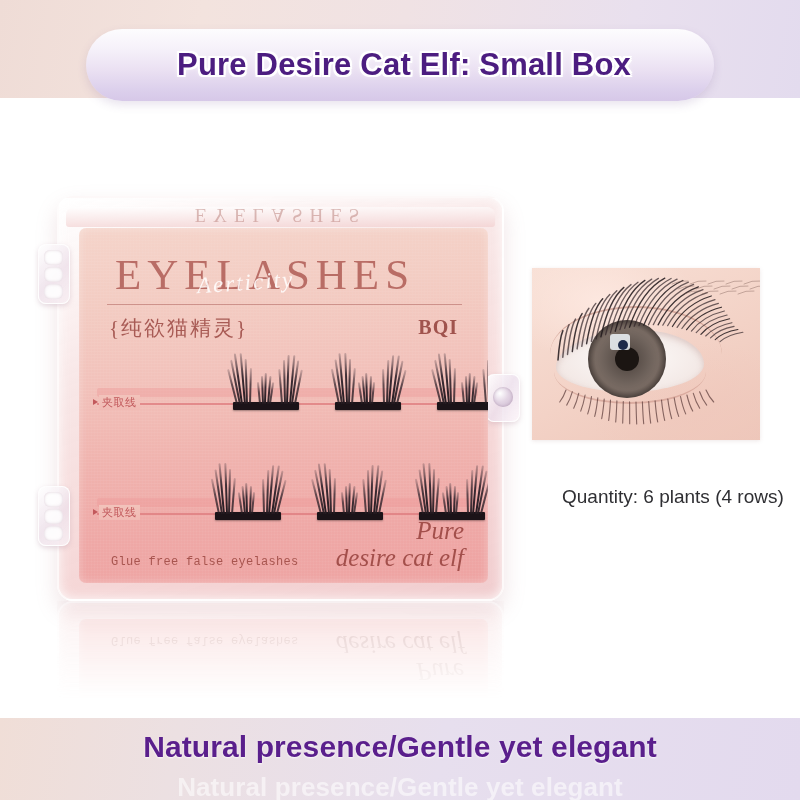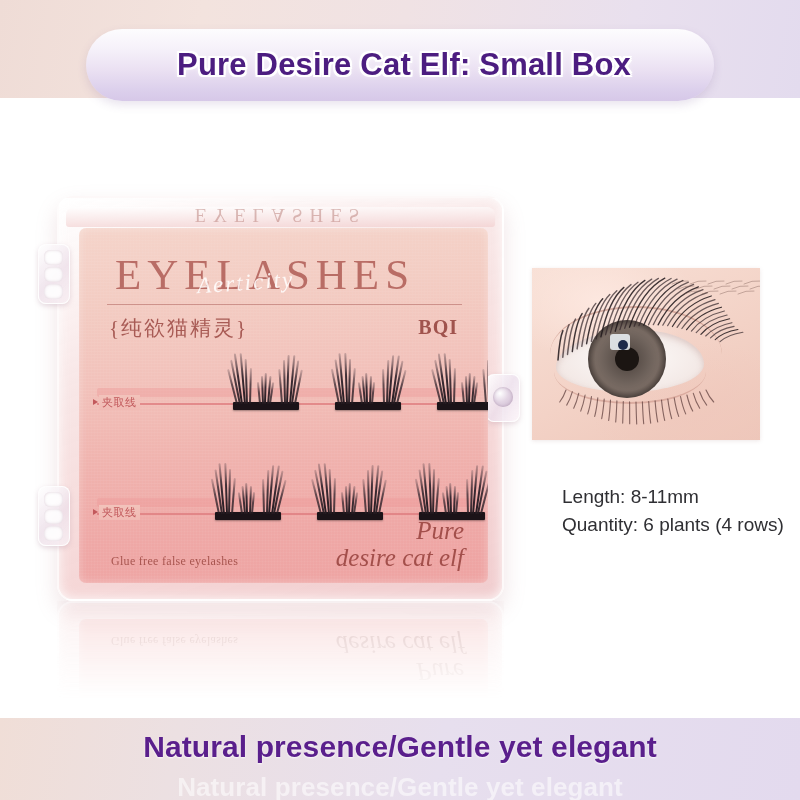--- a/index.html
+++ b/index.html
@@ -346,21 +346,21 @@
     border-radius: 50%;
     background: radial-gradient(circle at 35% 32%,
         #ffffff 0%, #e3d5e4 45%, #cbb8cf 100%);
     box-shadow: inset 0 0 3px rgba(150,120,150,0.5);
   }
 
   .footer-left {
     position: absolute;
     left: 32px;
     bottom: 14px;
-    font-family: Liberation Serif, serif;
+    font-family: Liberation Mono, monospace;
     font-size: 12px;
     color: #a8554f;
     letter-spacing: 0.3px;
     white-space: nowrap;
   }
   .footer-right {
     position: absolute;
     right: 24px;
     bottom: 12px;
     text-align: right;
@@ -769,20 +769,19 @@
         <path d="M 188 26 q 8 -4 16 -3" stroke="rgba(120,88,80,0.4)" stroke-width="1" fill="none" stroke-linecap="round"></path>
         <path d="M 194 16 q 8 -4 16 -3" stroke="rgba(120,88,80,0.4)" stroke-width="1" fill="none" stroke-linecap="round"></path>
         <path d="M 200 21 q 8 -4 16 -3" stroke="rgba(120,88,80,0.4)" stroke-width="1" fill="none" stroke-linecap="round"></path>
         <path d="M 206 26 q 8 -4 16 -3" stroke="rgba(120,88,80,0.4)" stroke-width="1" fill="none" stroke-linecap="round"></path>
         <path d="M 212 16 q 8 -4 16 -3" stroke="rgba(120,88,80,0.4)" stroke-width="1" fill="none" stroke-linecap="round"></path>
         <path d="M 218 21 q 8 -4 16 -3" stroke="rgba(120,88,80,0.4)" stroke-width="1" fill="none" stroke-linecap="round"></path>
       </svg>
   </div>
 
   <div class="specs">
-    <div>Length: 8-11mm</div>
     <div>Quantity: 6 plants (4 rows)</div>
   </div>
 
   <div class="footer-caption">Natural presence/Gentle yet elegant</div>
   <div class="footer-ghost">Natural presence/Gentle yet elegant</div>
 
 </div>
 
 </body></html>

